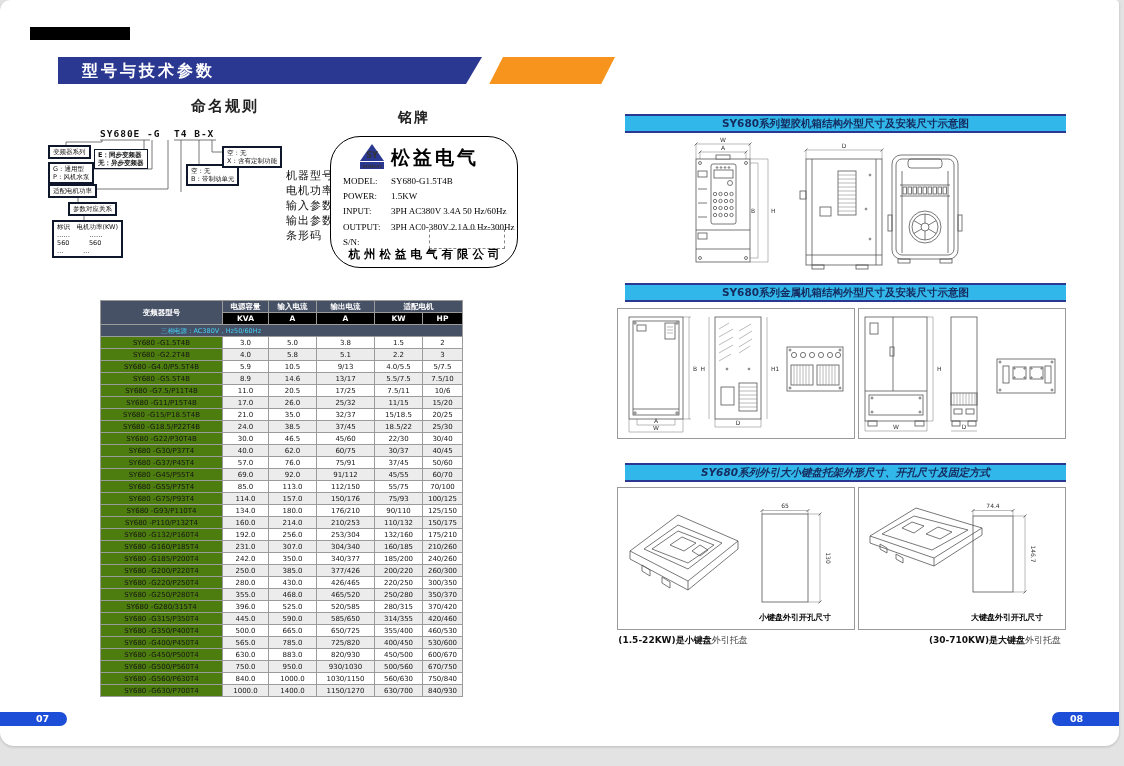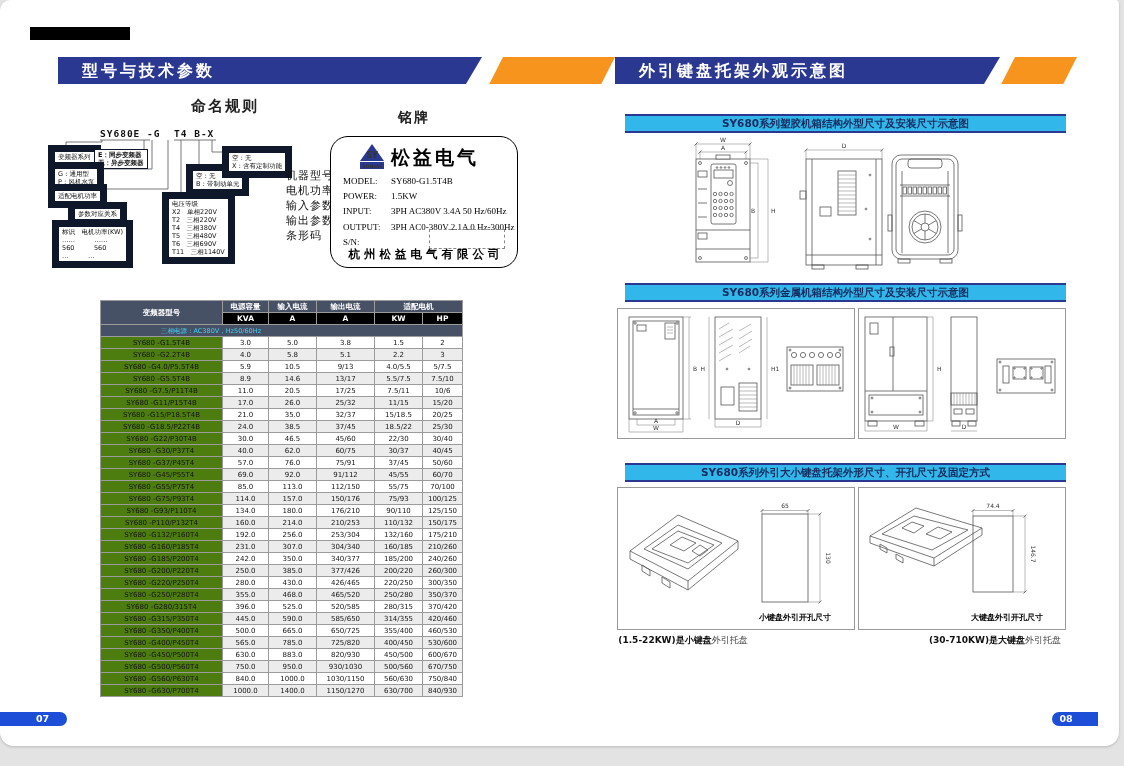--- a/index.html
+++ b/index.html
@@ -19,35 +19,35 @@
     transform:skewX(-27deg);transform-origin:top left;}
 
   
   .cyan{position:absolute;left:625px;width:441px;background:#31b7e9;
     border-top:2px solid #2b3891;border-bottom:2px solid #2b3891;
     color:#152a5e;font-weight:bold;font-size:10.5px;text-align:center;
     height:15px;line-height:15px;}
 
   
   .dg-wrap{position:absolute;left:44px;top:112px;width:244px;height:180px;}
-  .dg{position:absolute;border:7px solid #0f172a;background:#fff;font-size:6.5px;
+  .dg{position:absolute;border:2px solid #0f172a;background:#fff;font-size:6.5px;
       line-height:8px;padding:1px 3px;color:#111;white-space:nowrap;}
   .dg.bold{border-width:1.5px;font-weight:bold;}
   .code{position:absolute;font-family:"DejaVu Sans Mono","Liberation Mono",monospace;
         font-weight:bold;font-size:9.5px;letter-spacing:1px;color:#111;}
   .dg-svg{position:absolute;left:0;top:0;}
 
   
   .np-title{position:absolute;left:398px;top:109px;font-size:14px;font-weight:bold;color:#222;letter-spacing:2px;}
   .nm-title{position:absolute;left:170px;top:97px;width:110px;text-align:center;
             font-size:15px;font-weight:bold;color:#222;letter-spacing:2px;}
   .np-labels{position:absolute;left:286px;top:168px;font-size:11px;color:#111;letter-spacing:1px;}
   .np-labels div{height:15px;line-height:15px;}
   .plate{position:absolute;left:330px;top:136px;width:186px;height:130px;
-         border:1.5px solid #000;border-radius:18px;background:#fff;}
+         border:1.5px solid #000;border-radius:30px;background:#fff;}
   .plate .brand{position:absolute;left:60px;top:8px;font-size:19px;font-weight:bold;
                 color:#000;letter-spacing:3px;}
   .np-rows{position:absolute;left:12px;top:37px;font-family:"Liberation Serif","DejaVu Serif",serif;
            font-size:9px;color:#000;}
   .np-row{height:15.2px;line-height:15.2px;white-space:nowrap;}
   .np-l{display:inline-block;width:48px;}
   .sn-box{position:absolute;left:98px;top:92px;width:74px;height:18px;border:1px dashed #888;}
   .company{position:absolute;left:0;bottom:5px;width:100%;text-align:center;
            font-size:11.5px;font-weight:bold;color:#000;}
 
@@ -75,21 +75,21 @@
   svg text{font-family:"DejaVu Sans","Liberation Sans",sans-serif;fill:#333;}
 
   .cut-label{position:absolute;font-size:8px;font-weight:bold;color:#000;text-align:center;}
   .caption{position:absolute;font-size:9px;color:#444;text-align:center;white-space:nowrap;}
   .caption b{color:#111;font-weight:bold;}
 
   
   .pill{position:absolute;top:712px;height:14px;background:#1d4ed8;color:#fff;
         font-size:9.5px;font-weight:bold;line-height:14px;text-align:center;}
   .pill.left{left:0;width:67px;border-radius:0 7px 7px 0;padding-left:18px;box-sizing:border-box;}
-  .pill.right{left:1052px;width:46px;border-radius:7px 0 0 7px;padding-right:18px;box-sizing:border-box;}
+  .pill.right{left:1052px;width:67px;border-radius:7px 0 0 7px;padding-right:18px;box-sizing:border-box;}
 
   .print-mark{position:absolute;left:30px;top:27px;width:100px;height:13px;background:#000;}
 </style>
 </head>
 <body>
 
 <div id="canvas">
   <div class="paper"></div>
   <div class="print-mark"></div>
 
@@ -126,29 +126,20 @@
       <div>G：通用型</div>
       <div>P：风机水泵</div>
     </div>
     <div class="dg" style="left:4px;top:72px;">适配电机功率</div>
     <div class="dg" style="left:24px;top:90px;">参数对应关系</div>
     <div class="dg" style="left:8px;top:108px;">
       <div>标识　电机功率(KW)</div>
       <div>……　　　……</div>
       <div>560　　　560</div>
       <div>…　　　…</div>
-    </div>
-    <div class="dg" style="left:118px;top:80px;">
-      <div>电压等级</div>
-      <div>X2　单相220V</div>
-      <div>T2　三相220V</div>
-      <div>T4　三相380V</div>
-      <div>T5　三相480V</div>
-      <div>T6　三相690V</div>
-      <div>T11　三相1140V</div>
     </div>
     <div class="dg" style="left:142px;top:52px;">
       <div>空：无</div>
       <div>B：带制动单元</div>
     </div>
     <div class="dg" style="left:178px;top:34px;">
       <div>空：无</div>
       <div>X：含有定制功能</div>
     </div>
   </div>
@@ -447,24 +438,20 @@
           <td>1400.0</td>
           <td>1150/1270</td>
           <td>630/700</td>
           <td>840/930</td>
         </tr>
       </tbody>
   </table>
 
   <div class="pill left">07</div>
 
-  <div class="banner" style="left:615px;top:57px;width:456px;">
-    <div class="blue" style="left:0;width:385px;">外引键盘托架外观示意图</div>
-    <div class="orange" style="left:400px;width:62px;"></div>
-  </div>
 
   <div class="cyan" style="top:114px;">SY680系列塑胶机箱结构外型尺寸及安装尺寸示意图</div>
 
   <svg class="abs" style="left:686px;top:137px;" width="104" height="138" viewBox="0 0 104 138">
     <path class="thin" d="M10,7 H64 M14,15 H60 M10,7 V22 M64,7 V22 M14,15 V22 M60,15 V22"></path>
     <path class="ln" d="M8.5,8.5 L11.5,5.5 M62.5,8.5 L65.5,5.5 M12.5,16.5 L15.5,13.5 M58.5,16.5 L61.5,13.5"></path>
     <text x="37" y="5" text-anchor="middle" font-size="6">W</text>
     <text x="37" y="13" text-anchor="middle" font-size="6">A</text>
     <rect class="fillw" x="10" y="22" width="54" height="103"></rect>
     <rect class="fillw" x="30" y="18" width="14" height="4"></rect>
@@ -632,21 +619,21 @@
     <circle class="ln" cx="174.5" cy="59.5" r="0.7"></circle>
       <circle class="ln" cx="184.5" cy="59.5" r="0.7"></circle>
       <circle class="ln" cx="174.5" cy="68.5" r="0.7"></circle>
       <circle class="ln" cx="184.5" cy="68.5" r="0.7"></circle>
     <circle class="ln" cx="143" cy="53" r="1"></circle>
       <circle class="ln" cx="195" cy="53" r="1"></circle>
       <circle class="ln" cx="143" cy="81" r="1"></circle>
       <circle class="ln" cx="195" cy="81" r="1"></circle>
   </svg>
 
-  <div class="cyan" style="top:463px;">SY680系列外引大小键盘托架外形尺寸、开孔尺寸及固定方式</div>
+  <div class="cyan" style="top:463px;font-style:italic;">SY680系列外引大小键盘托架外形尺寸、开孔尺寸及固定方式</div>
 
   <div class="obox" style="left:617px;top:487px;width:236px;height:141px;"></div>
   <svg class="abs" style="left:622px;top:493px;" width="126" height="114" viewBox="0 0 126 114">
     <path class="fillw" d="M8,58 L56,22 L116,48 L66,88 Z"></path>
     <path class="ln" d="M22,56 L56,32 L100,50 L66,76 Z"></path>
     <path class="ln" d="M30,56 L56,38 L92,52 L66,70 Z"></path>
     <path class="ln" d="M48,52 L60,44 L74,50 L62,58 Z"></path>
     <path class="ln" d="M70,58 L78,52 L86,57 L78,63 Z"></path>
     <path class="ln" d="M8,58 V66 M66,88 V97 M116,48 V56 M8,66 L66,97 M66,97 L116,56"></path>
     <path class="ln" d="M20,72 l8,5 l0,6 l-8,-5 Z M40,84 l8,5 l0,6 l-8,-5 Z"></path>

